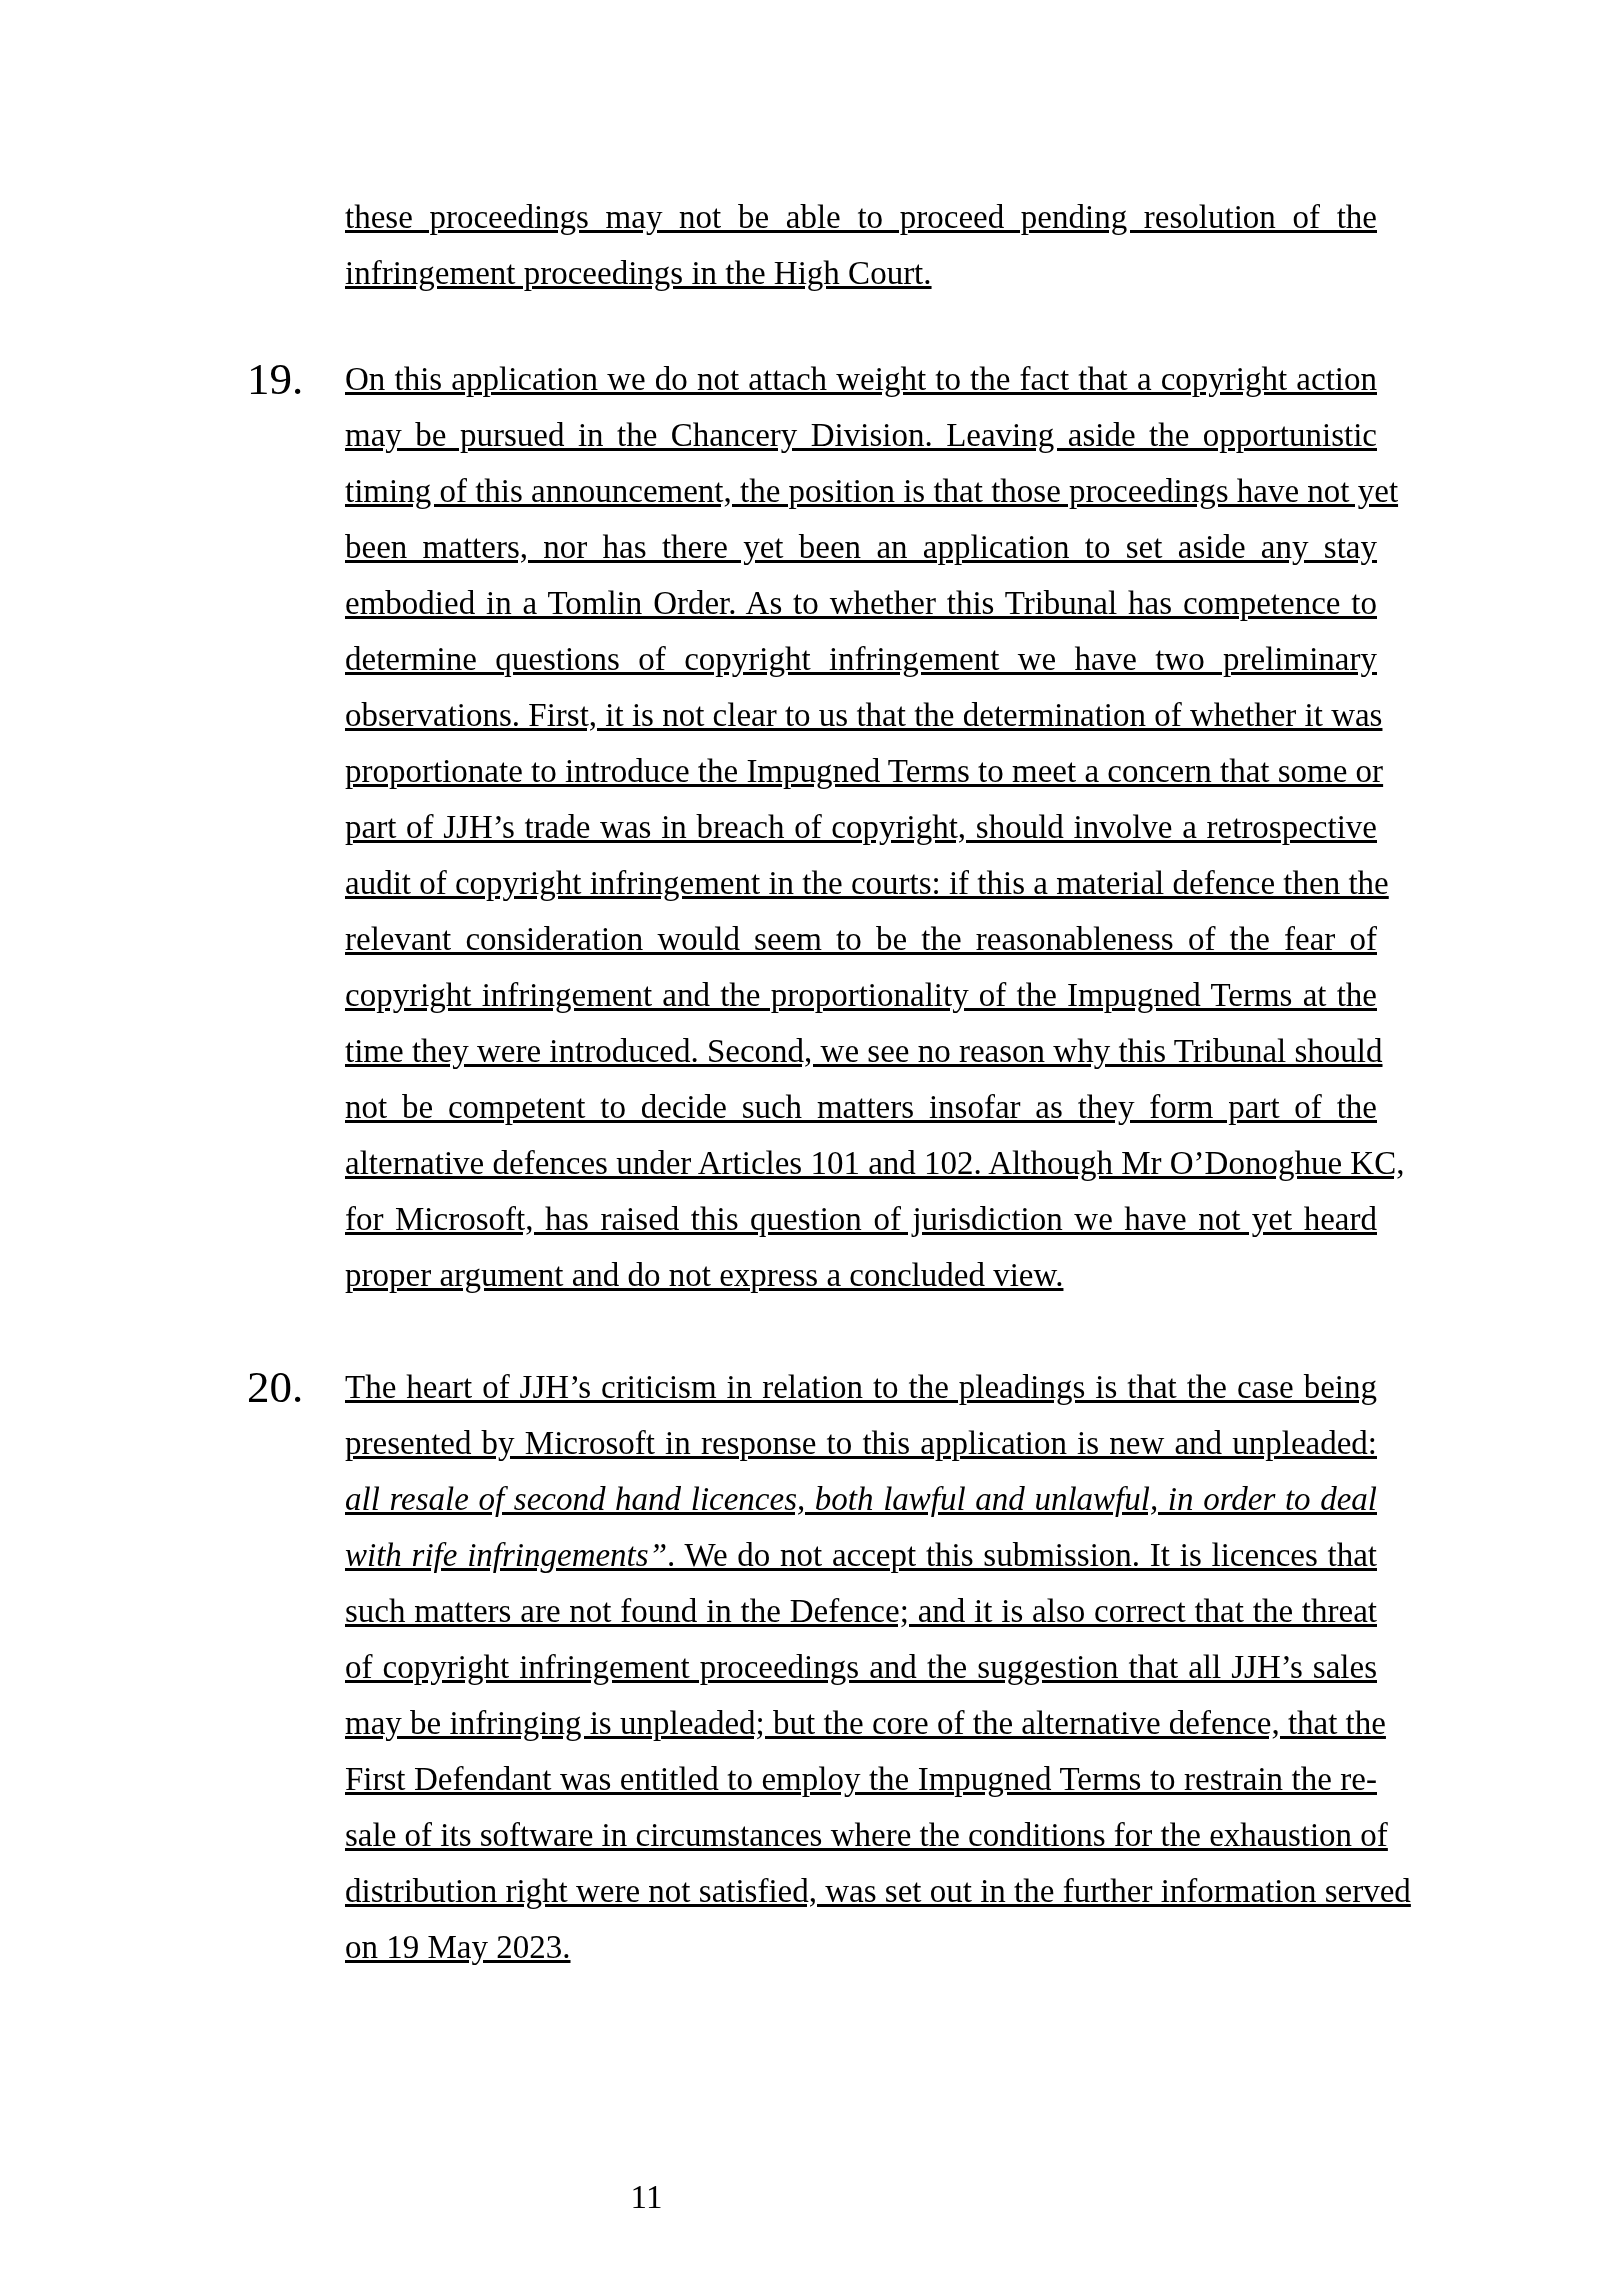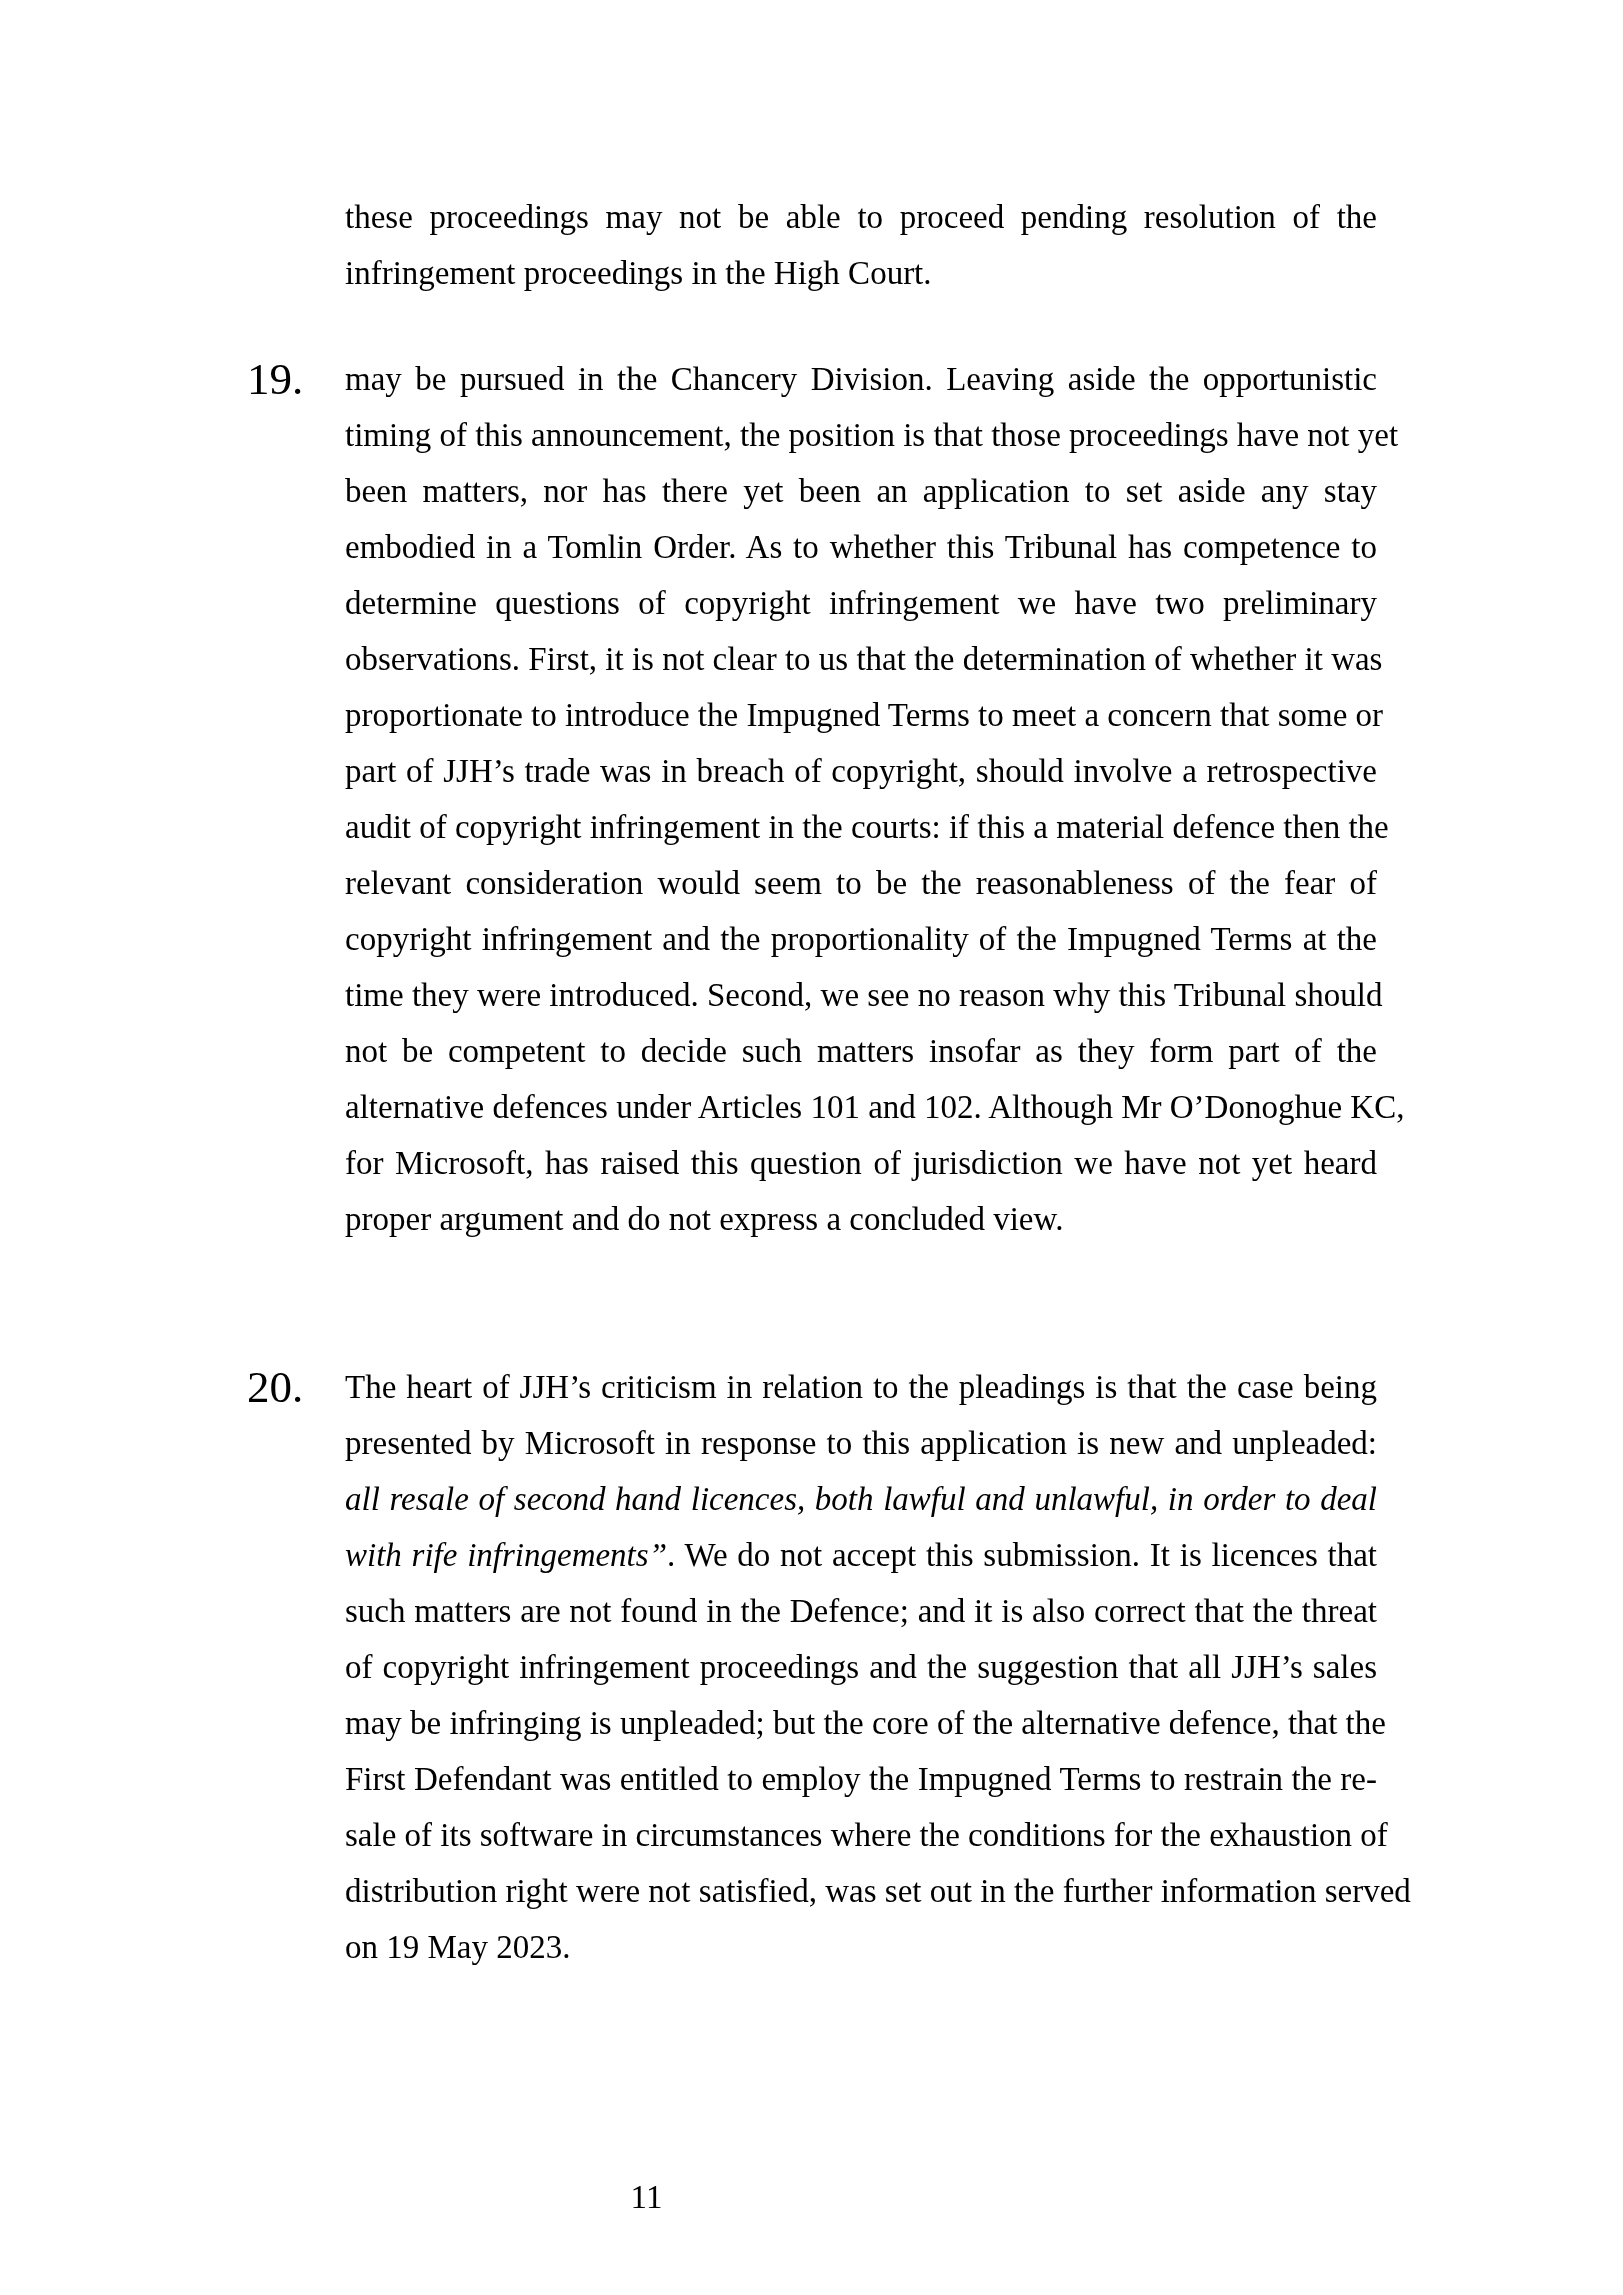--- a/index.html
+++ b/index.html
@@ -14,21 +14,21 @@
   .para-num {
     position: absolute; left: 247px;
     font-size: 45px; line-height: 56px; height: 56px;
   }
   .para-body {
     position: absolute; left: 345px; width: 1032px;
   }
   .line {
     display: block; height: 56px; line-height: 56px;
     white-space: nowrap;
-    text-align: justify; text-align-last: justify;
+    text-align: justify; text-align-last: justify; text-decoration: underline;
   }
   .line.last { text-align-last: left; }
   .line i { font-style: italic; }
   .page-number {
     position: absolute; left: 0; width: 1293px; top: 2178px;
     text-align: center; font-size: 33px; line-height: 39px;
   }
 </style>
 </head>
 <body>
@@ -38,20 +38,21 @@
   <div class="para" style="top:189px;">
     <div class="para-body">
       <span class="line">these proceedings may not be able to proceed pending resolution of the</span>
       <span class="line last">infringement proceedings in the High Court.</span>
     </div>
   </div>
 
   <div class="para" style="top:351px;">
     <span class="para-num">19.</span>
     <div class="para-body">
+      <span class="line">On this application we do not attach weight to the fact that a copyright action</span>
       <span class="line">may be pursued in the Chancery Division. Leaving aside the opportunistic</span>
       <span class="line">timing of this announcement, the position is that those proceedings have not yet</span>
       <span class="line">been matters, nor has there yet been an application to set aside any stay</span>
       <span class="line">embodied in a Tomlin Order. As to whether this Tribunal has competence to</span>
       <span class="line">determine questions of copyright infringement we have two preliminary</span>
       <span class="line">observations. First, it is not clear to us that the determination of whether it was</span>
       <span class="line">proportionate to introduce the Impugned Terms to meet a concern that some or</span>
       <span class="line">part of JJH’s trade was in breach of copyright, should involve a retrospective</span>
       <span class="line">audit of copyright infringement in the courts: if this a material defence then the</span>
       <span class="line">relevant consideration would seem to be the reasonableness of the fear of</span>

